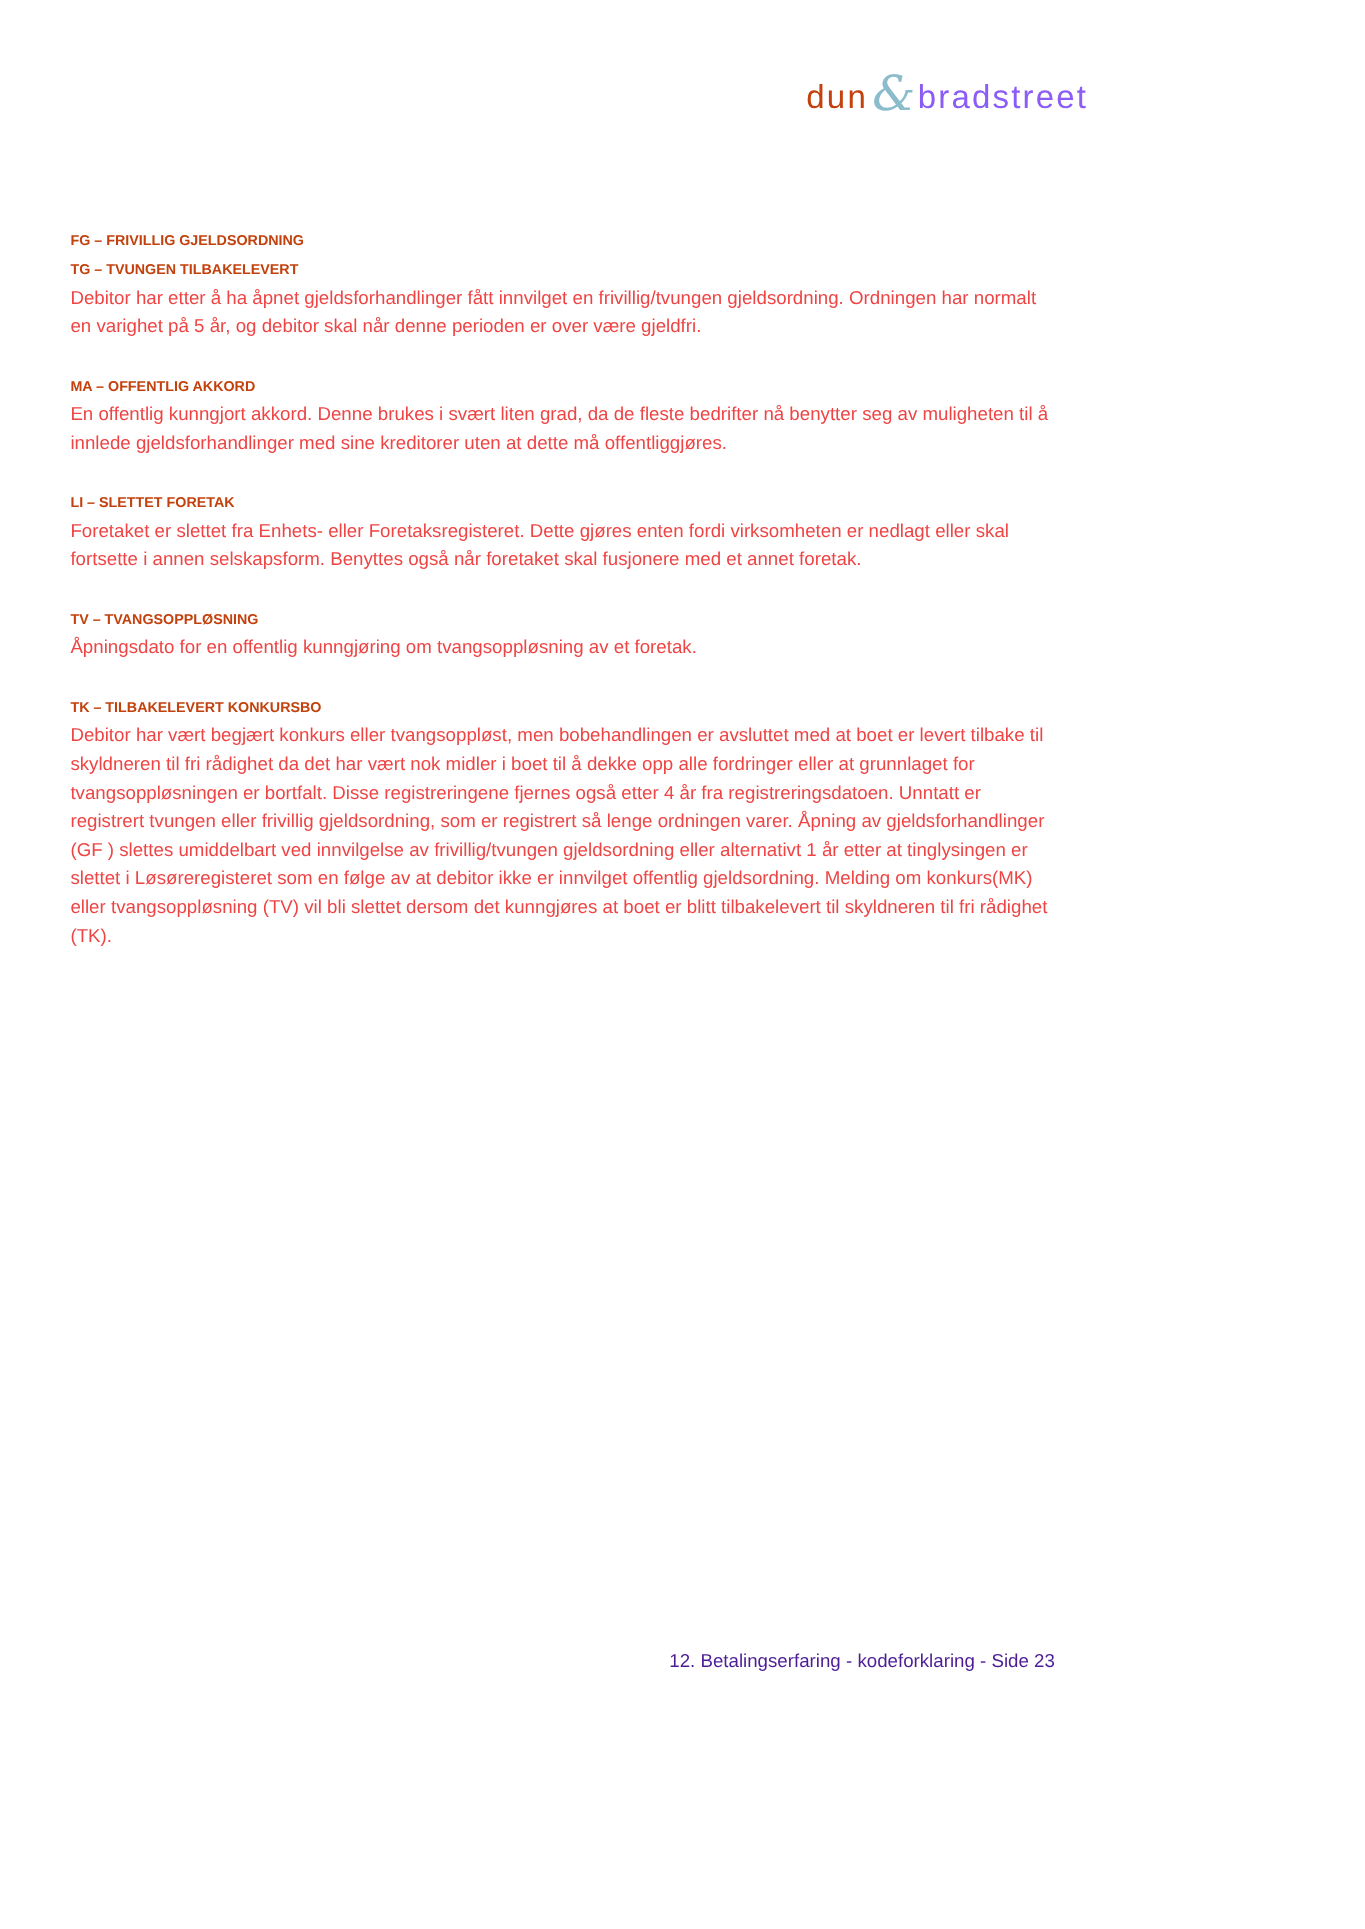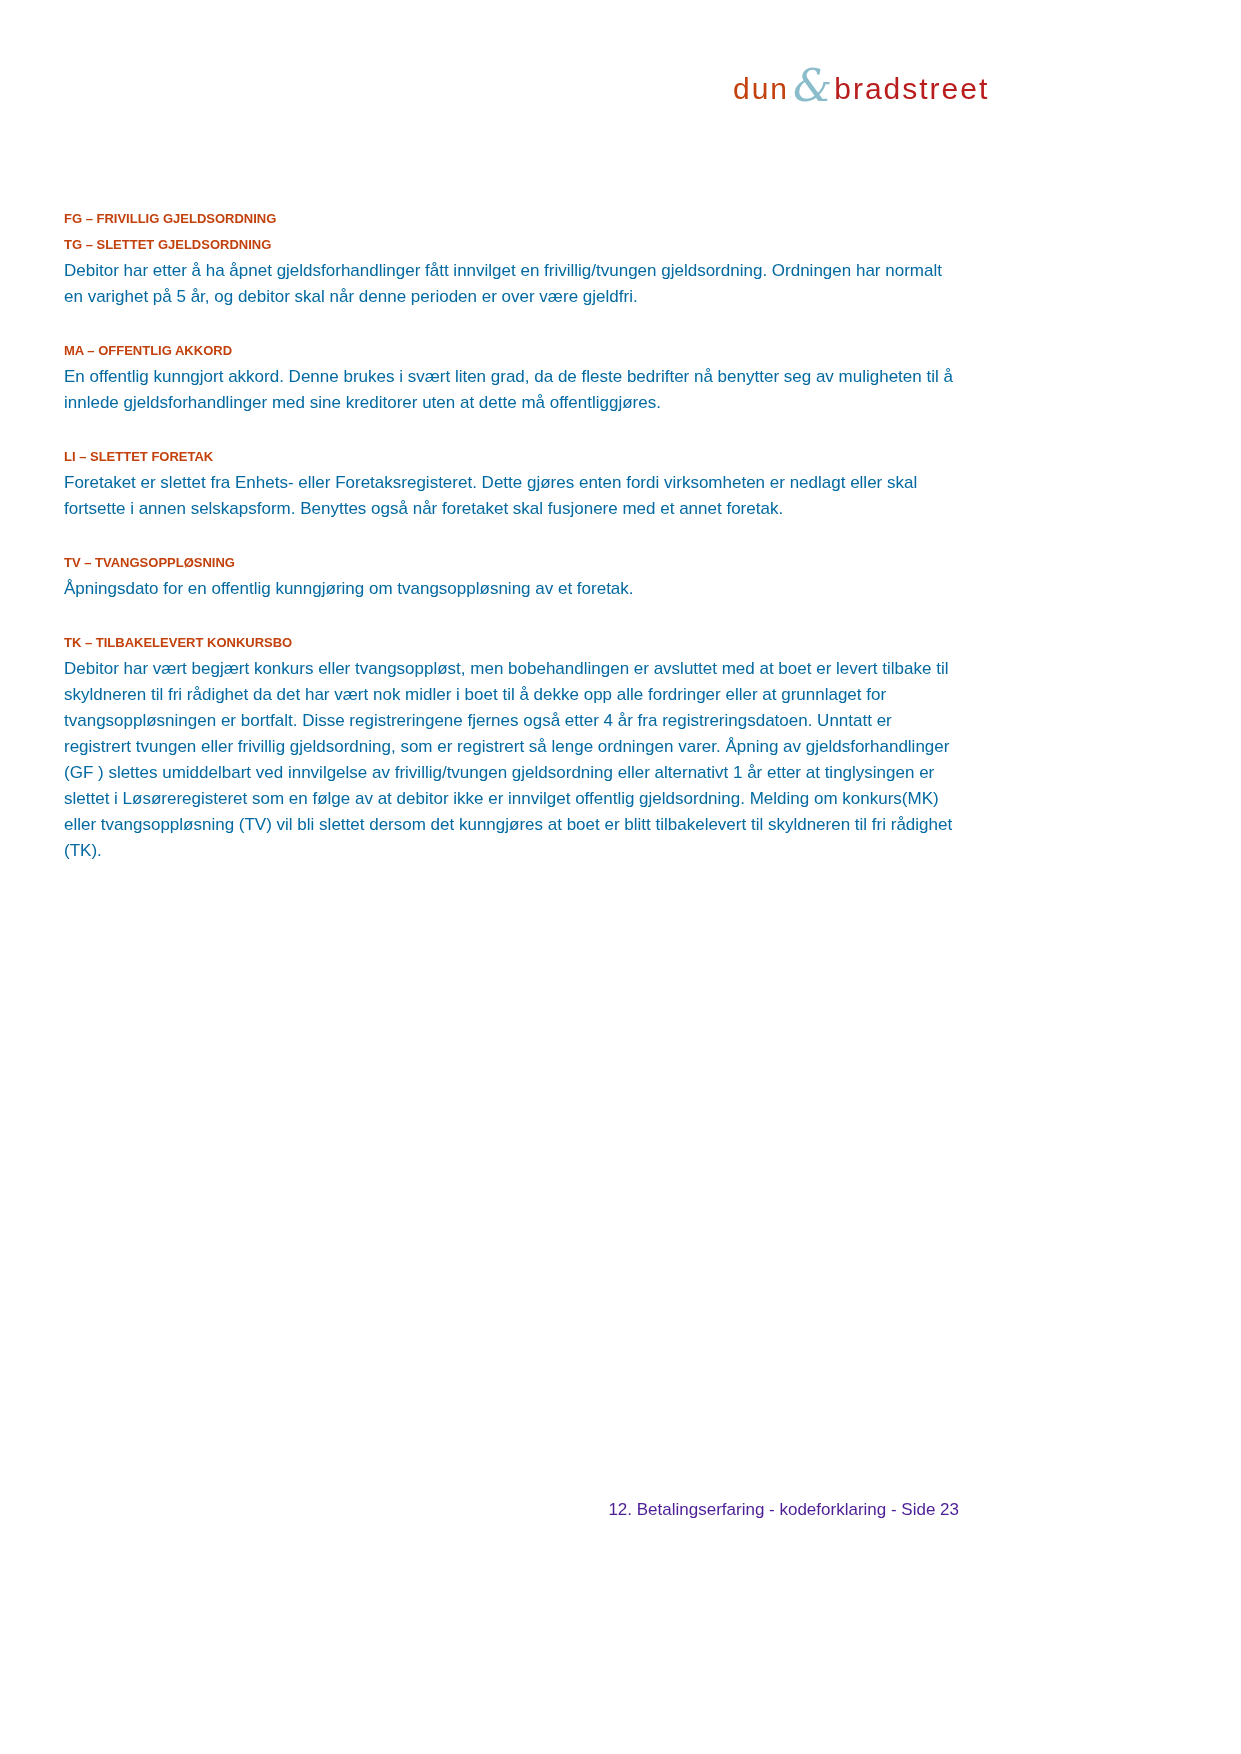--- a/index.html
+++ b/index.html
@@ -37,21 +37,21 @@
     font-size: 44px;
     line-height: 0;
     color: #8abccb;
     margin: 0 2px 0 4px;
     position: relative;
     top: 2px;
   }
   .logo .w2 {
     font-size: 30px;
     letter-spacing: 2px;
-    color: #b91c1c;
+    color: #8b5cf6;
     font-weight: 400;
   }
   .content {
     position: absolute;
     top: 206px;
     left: 64px;
     width: 895px;
   }
   .sec {
     margin: 0 0 28px 0;
@@ -61,21 +61,21 @@
     font-weight: bold;
     margin: 0;
     line-height: 26px;
     color: #c2410c;
   }
   .b {
     font-size: 17px;
     font-weight: normal;
     margin: 0;
     line-height: 26px;
-    color: #0369a1;
+    color: #ef4444;
   }
   .footer {
     position: absolute;
     top: 1497px;
     left: 64px;
     width: 895px;
     text-align: right;
     font-size: 17px;
     color: #4c1d95;
     line-height: 26px;
@@ -89,21 +89,21 @@
   <div class="logo">
     <span class="w1">dun</span>
     <span class="amp">&amp;</span>
     <span class="w2">bradstreet</span>
   </div>
 
   <div class="content">
 
     <section class="sec">
       <h2 class="h">FG – FRIVILLIG GJELDSORDNING</h2>
-      <h2 class="h">TG – SLETTET GJELDSORDNING</h2>
+      <h2 class="h">TG – TVUNGEN TILBAKELEVERT</h2>
       <p class="b">Debitor har etter å ha åpnet gjeldsforhandlinger fått innvilget en frivillig/tvungen gjeldsordning. Ordningen har normalt en varighet på 5 år, og debitor skal når denne perioden er over være gjeldfri.</p>
     </section>
 
     <section class="sec">
       <h2 class="h">MA – OFFENTLIG AKKORD</h2>
       <p class="b">En offentlig kunngjort akkord. Denne brukes i svært liten grad, da de fleste bedrifter nå benytter seg av muligheten til å innlede gjeldsforhandlinger med sine kreditorer uten at dette må offentliggjøres.</p>
     </section>
 
     <section class="sec">
       <h2 class="h">LI – SLETTET FORETAK</h2>

